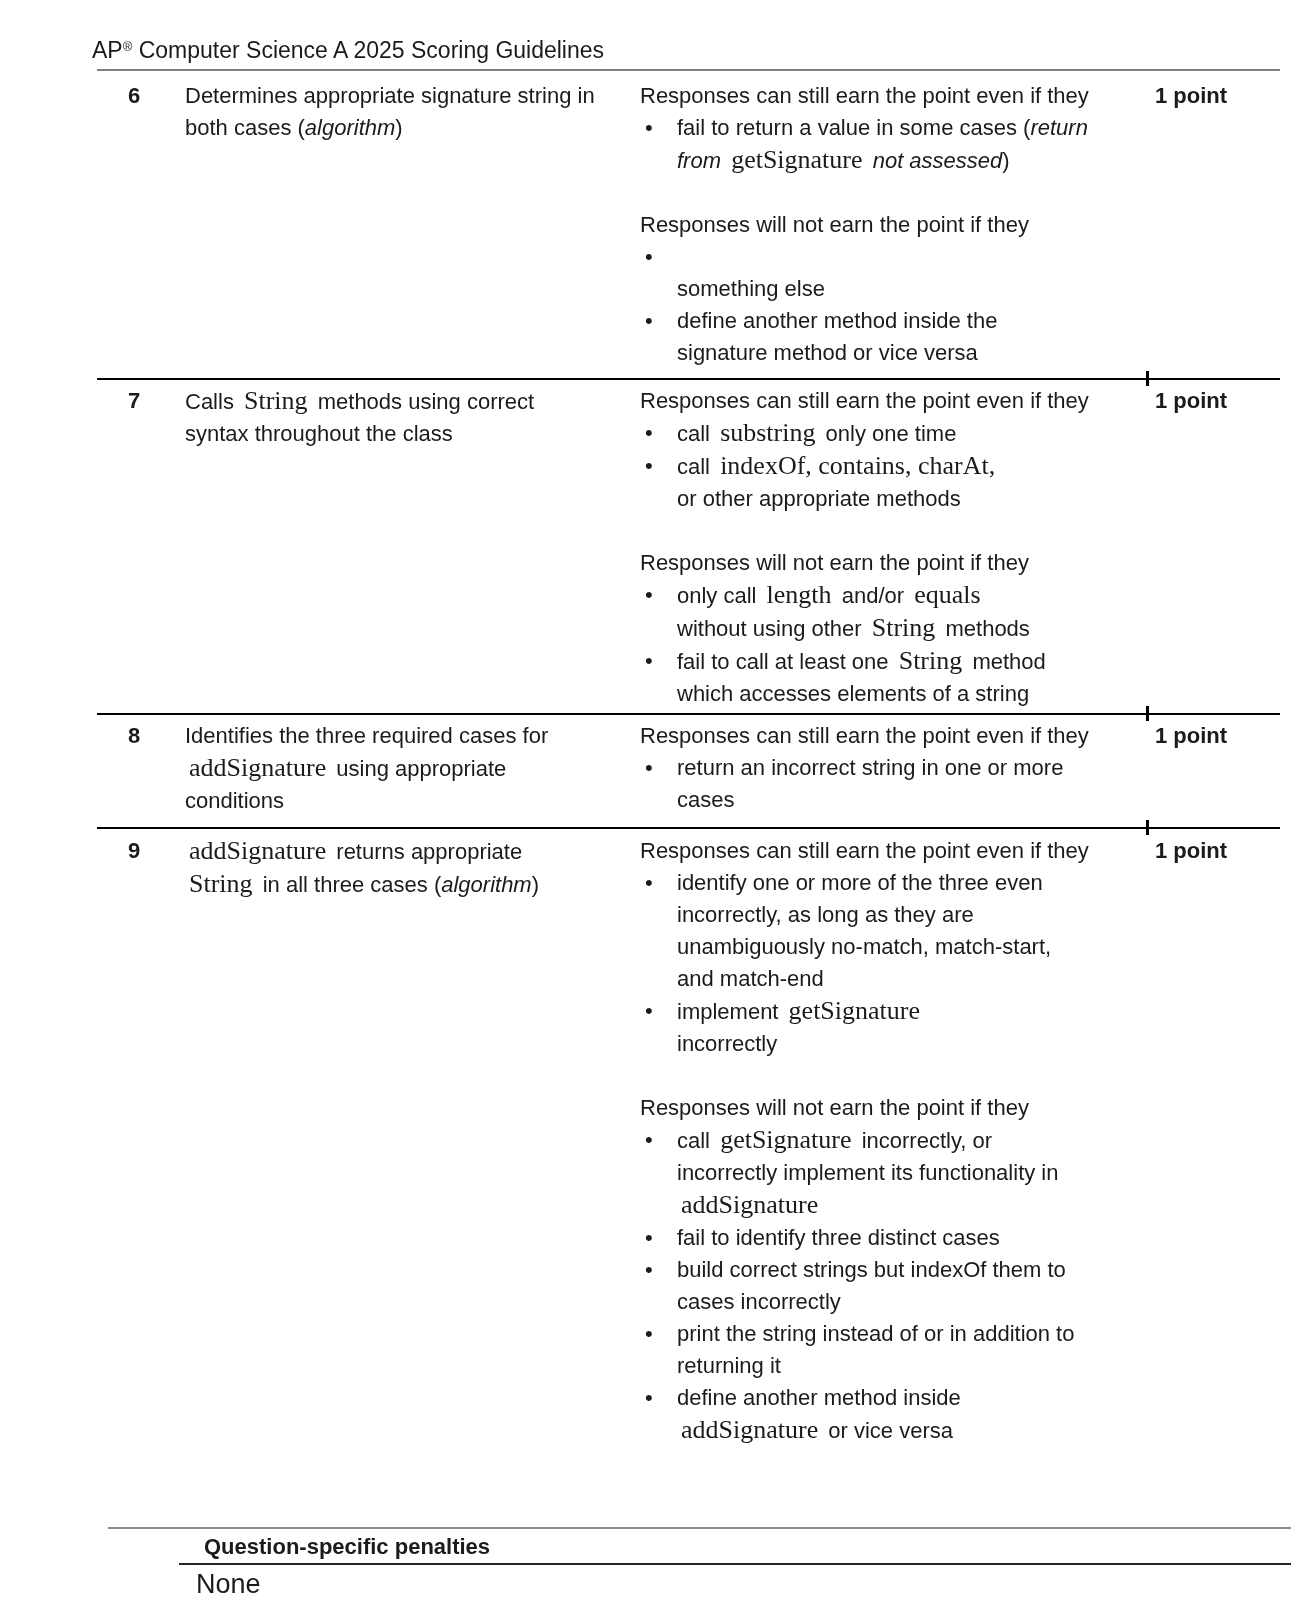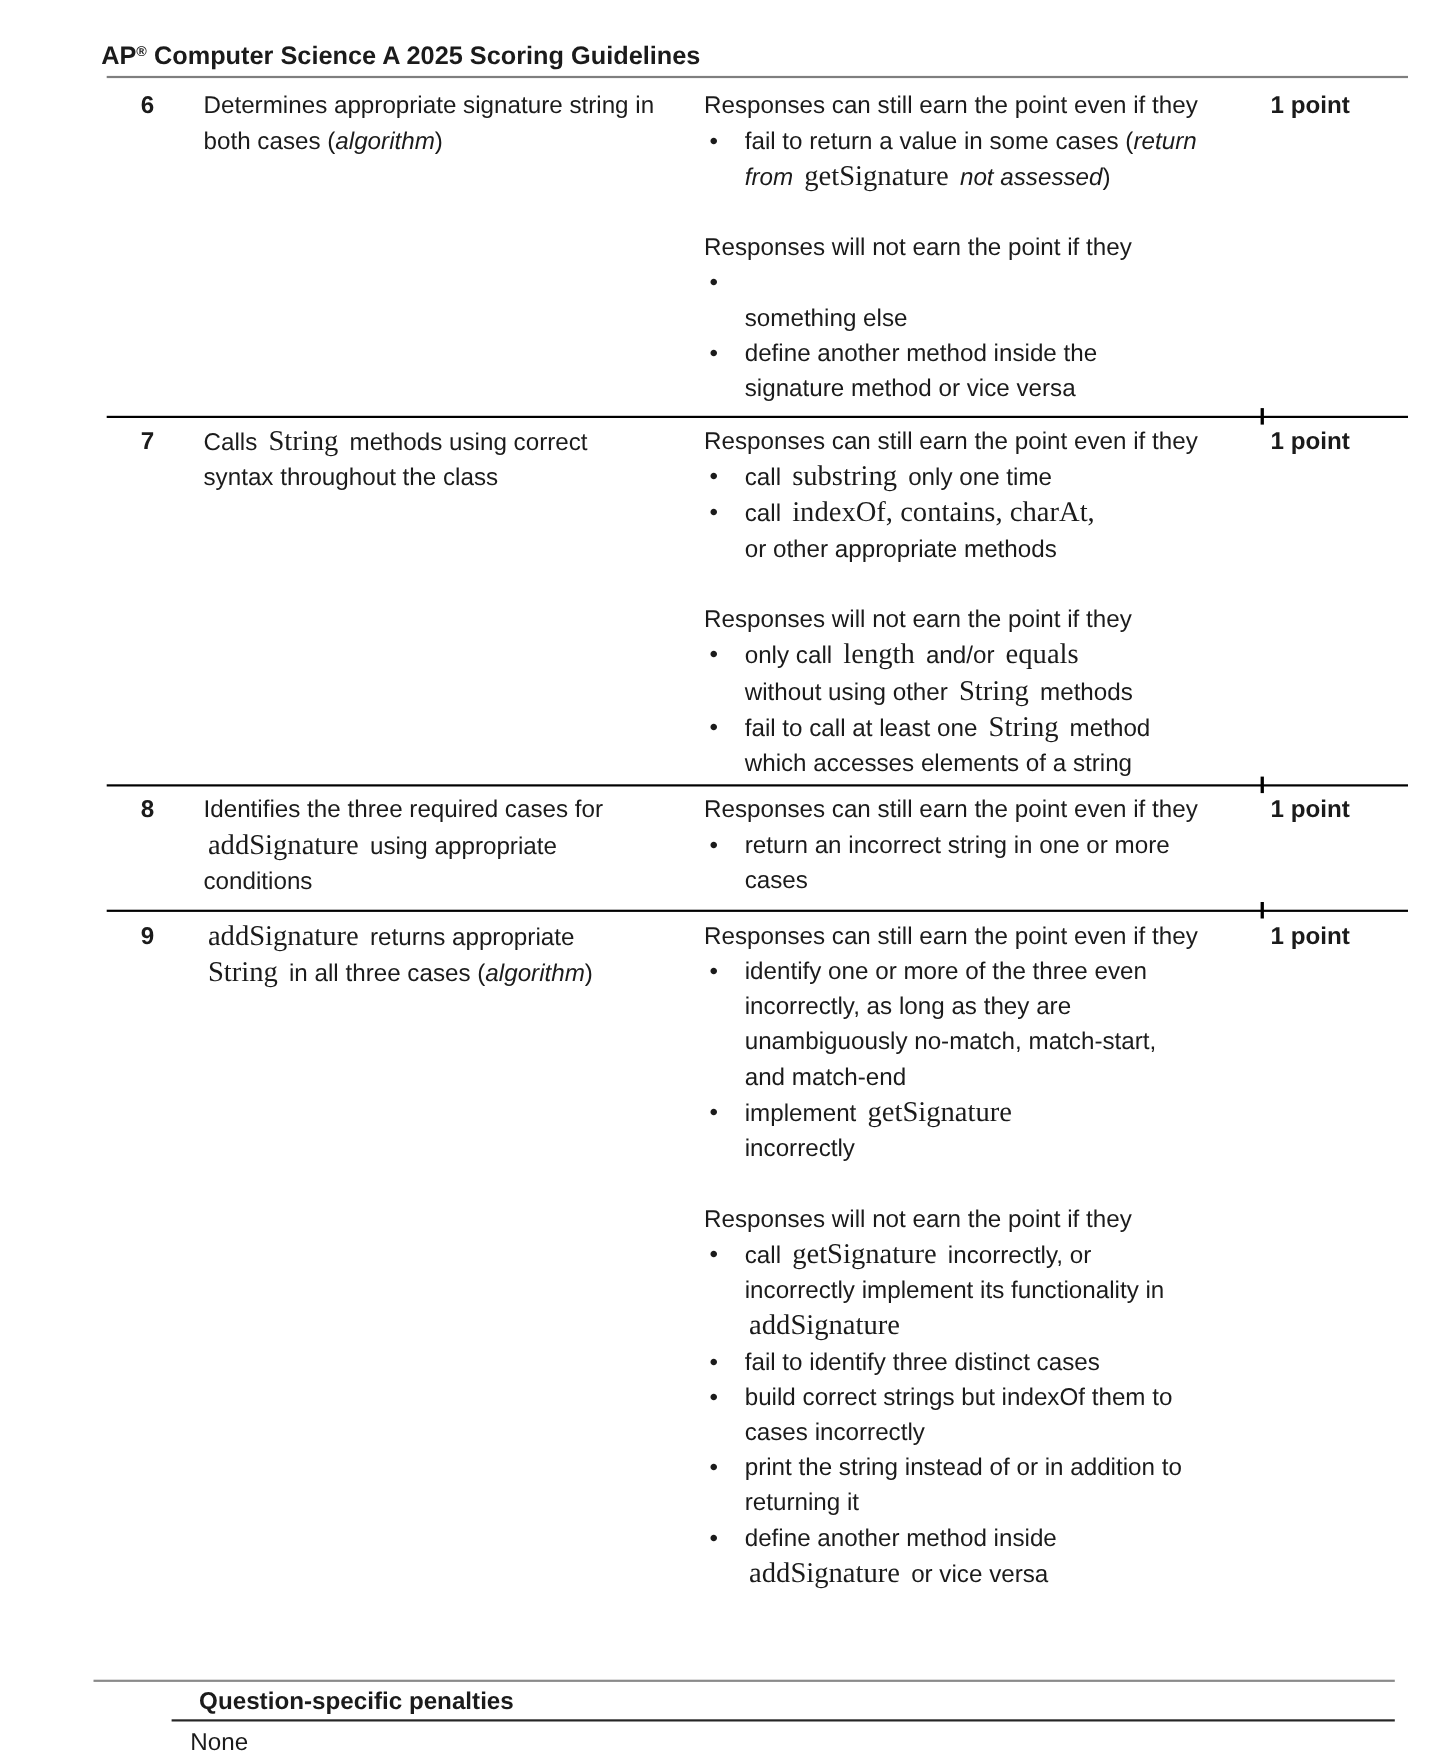--- a/index.html
+++ b/index.html
@@ -3,21 +3,21 @@
 <meta charset="utf-8">
 <style>
   html,body{margin:0;padding:0}
   body{
     width:1310px;height:1600px;position:relative;overflow:hidden;
     background:#ffffff;color:#1b1b1b;
     font-family:"Liberation Sans",sans-serif;
   }
   .title{
     position:absolute;left:92px;top:34px;
-    font-size:23px;line-height:26px;color:#1b1b1b;font-weight:bold;
+    font-size:23px;line-height:26px;color:#1b1b1b;
   }
   .sup{font-size:13px;vertical-align:7px}
 
   .table{
     position:absolute;left:97px;top:69px;width:1183px;
     border-top:2px solid #7f7f7f;
   }
   .row{display:grid;grid-template-columns:88px 455px 495px 145px;position:relative}
   .row + .row{border-top:2px solid #000}
   .row + .row::after{
@@ -38,26 +38,26 @@
   .i{font-style:italic}
   .c{font-family:Liberation Serif, serif;font-size:26px;padding:0 4px}
 
   .lead{}
   .bullet{display:flex}
   .marker{width:32px;padding-left:5px;flex:none}
   .btext{flex:1}
   .spacer{height:32px}
 
   .penalties{
-    position:absolute;left:85px;top:1527px;width:1183px;
+    position:absolute;left:108px;top:1527px;width:1183px;
     border-top:2px solid #8a8a8a;
   }
   .pen-heading{margin:6px 0 0 96px;font-weight:bold;font-size:22px;line-height:24px}
   .pen-rule{border-top:2px solid #262626;margin:4px 0 0 71px;height:0}
-  .pen-value{margin:7px 0 0 88px;font-size:22px;line-height:24px}
+  .pen-value{margin:7px 0 0 88px;font-size:27px;line-height:24px}
 </style>
 </head>
 <body>
 
 <div class="title"><span>AP</span><span class="sup">®</span><span> Computer Science A 2025 Scoring Guidelines</span></div>
 
 <div class="table">
     <div class="row">
     <div class="cell cell-num">6</div>
     <div class="cell cell-desc"><span>Determines appropriate signature string in</span><br><span>both cases (</span><span class="i">algorithm</span><span>)</span></div>

